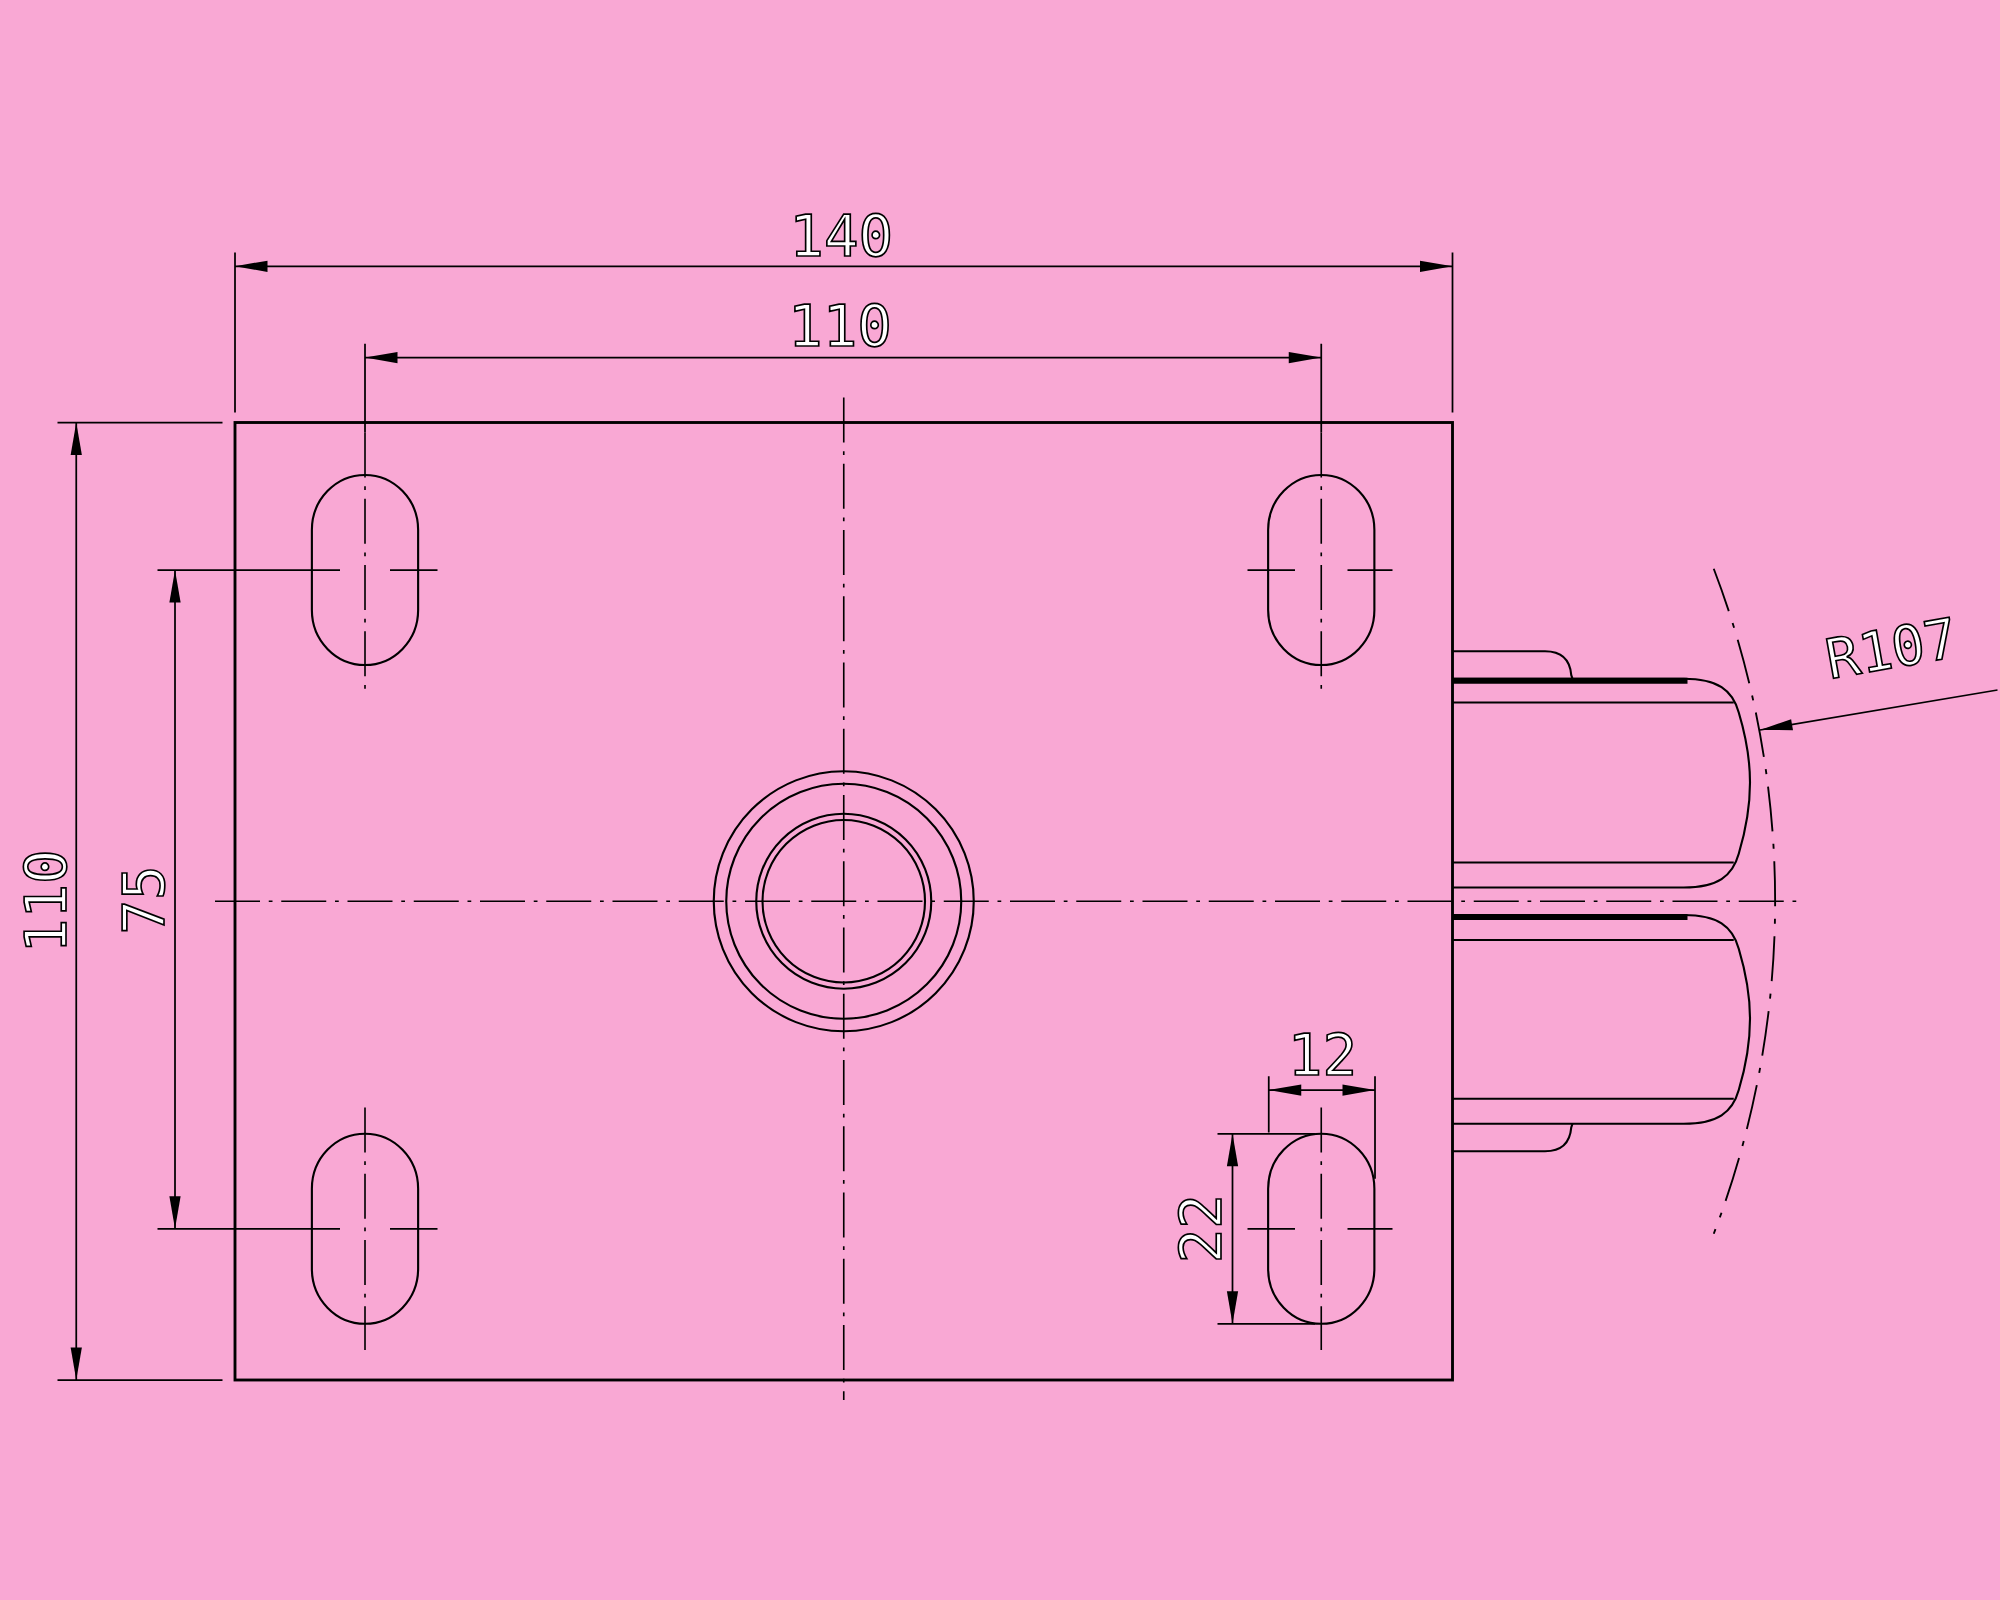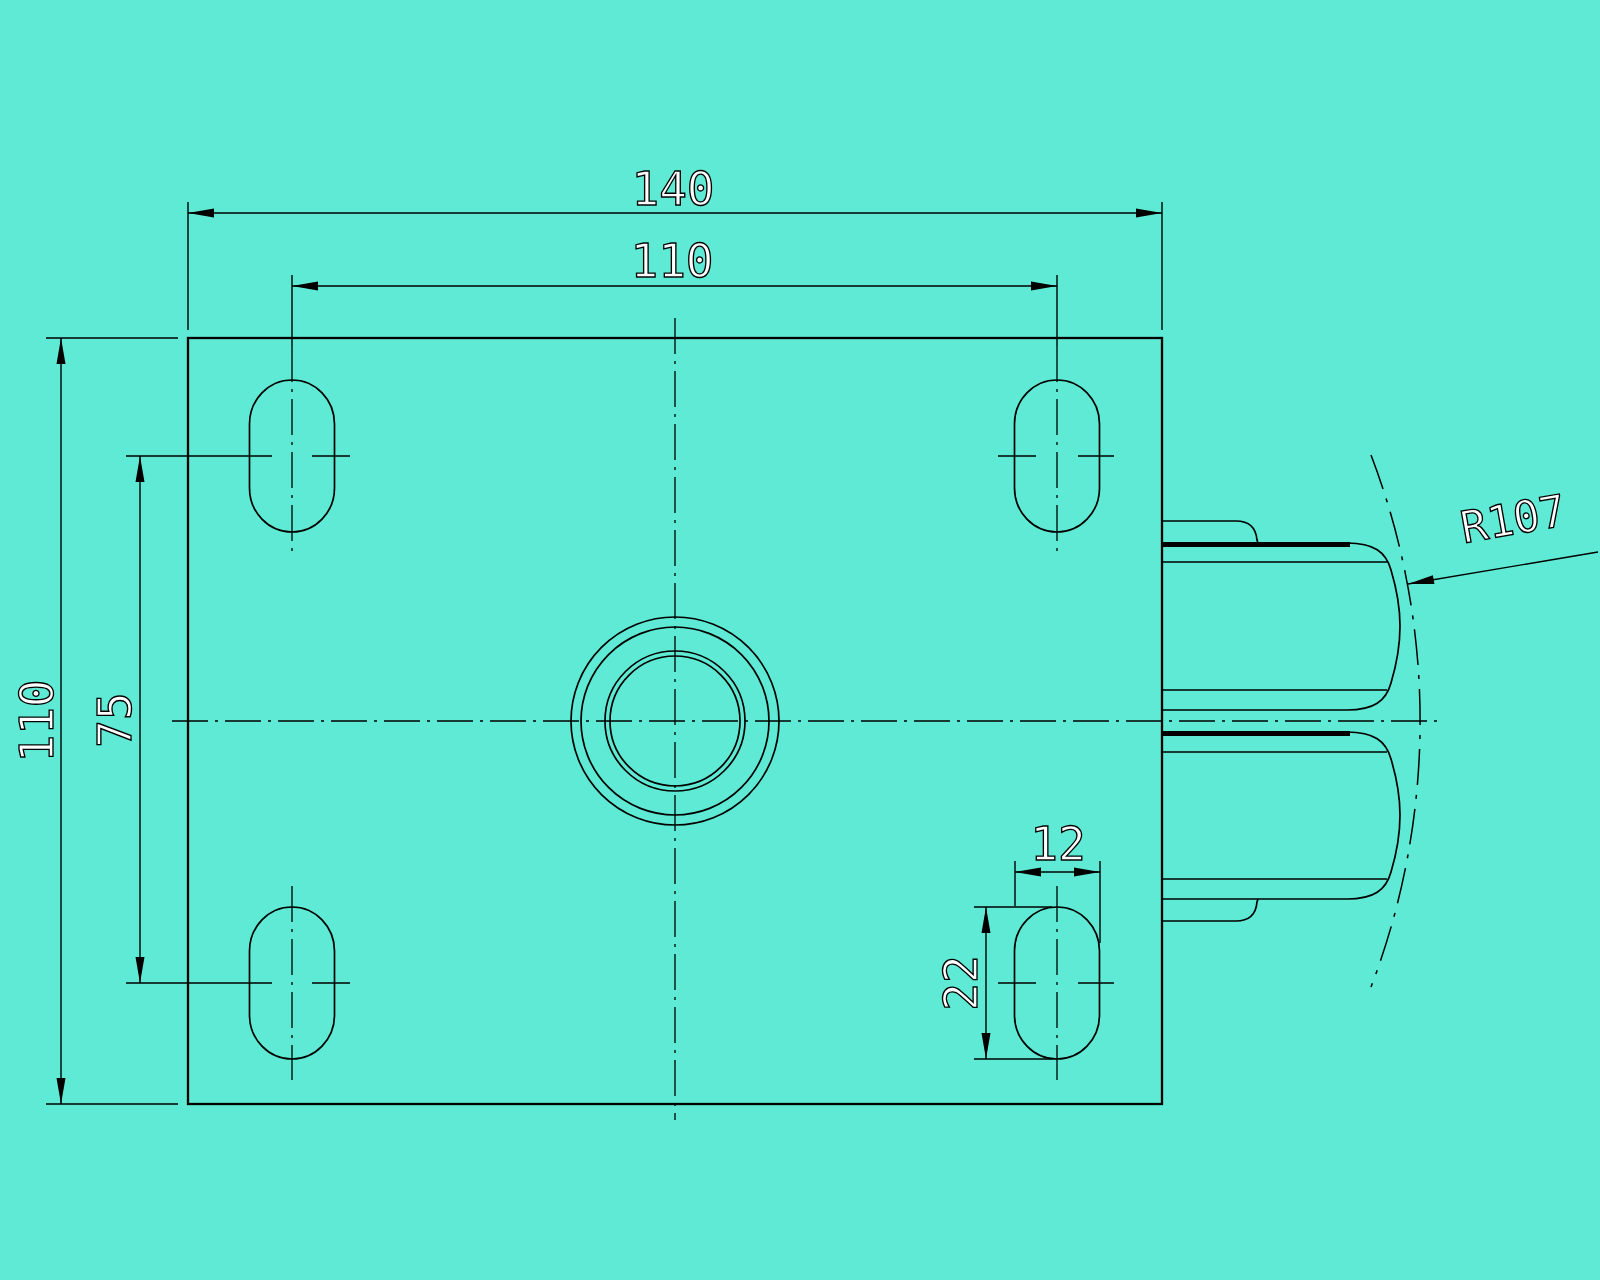--- a/index.html
+++ b/index.html
@@ -1,16 +1,16 @@
 <!DOCTYPE html>
 <html><head>
 <meta charset="utf-8">
 <style>
   html,body{margin:0;padding:0;background:#ffffff;}
-  .stage{width:1600px;height:1280px;position:relative;background:#5eead4;overflow:hidden;}
+  .stage{width:1600px;height:1280px;position:relative;background:#f9a8d4;overflow:hidden;}
   svg{display:block;}
   .thin   {fill:none;stroke:#000;stroke-width:1.7;}
   .plate  {fill:none;stroke:#000;stroke-width:2.3;}
   .bold   {fill:none;stroke:#000;stroke-width:4.8;}
   .dim    {fill:none;stroke:#000;stroke-width:1.4;}
   .cl     {fill:none;stroke:#000;stroke-width:1.3;stroke-dasharray:36 7 3 7;}
   .phantom{fill:none;stroke:#000;stroke-width:1.5;stroke-dasharray:36 10 4 10;}
   .arrow  {fill:#000;stroke:none;}
   .dtxt   {font-family:"DejaVu Sans Mono","Liberation Mono",monospace;
            font-size:46px; fill:#ffffff; stroke:#000; stroke-width:1.35;}

